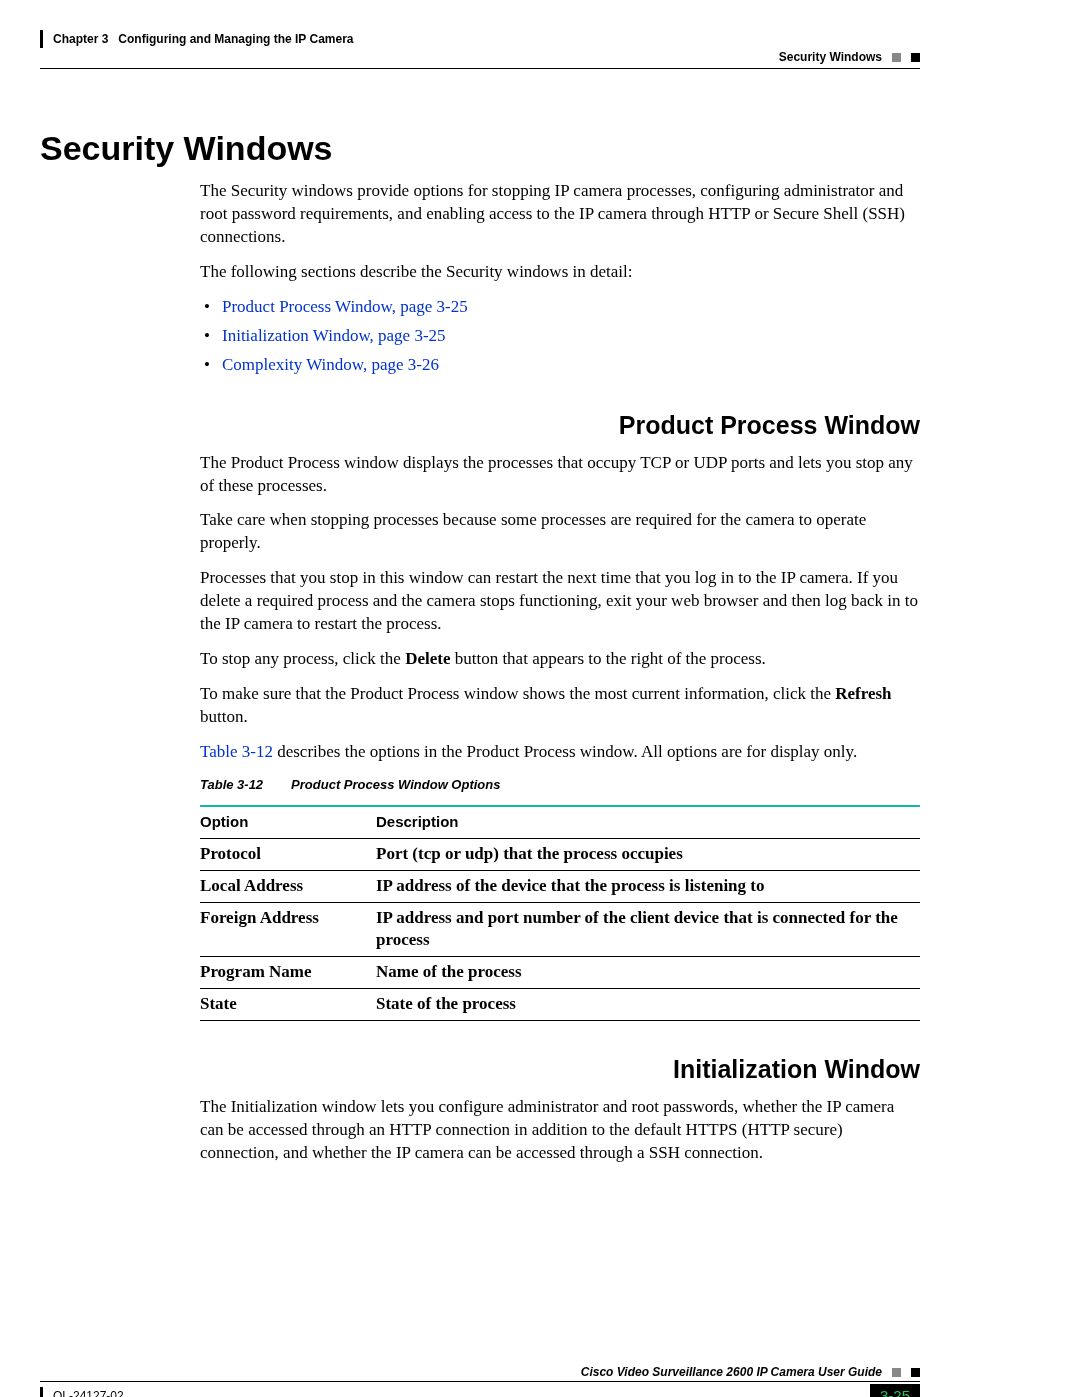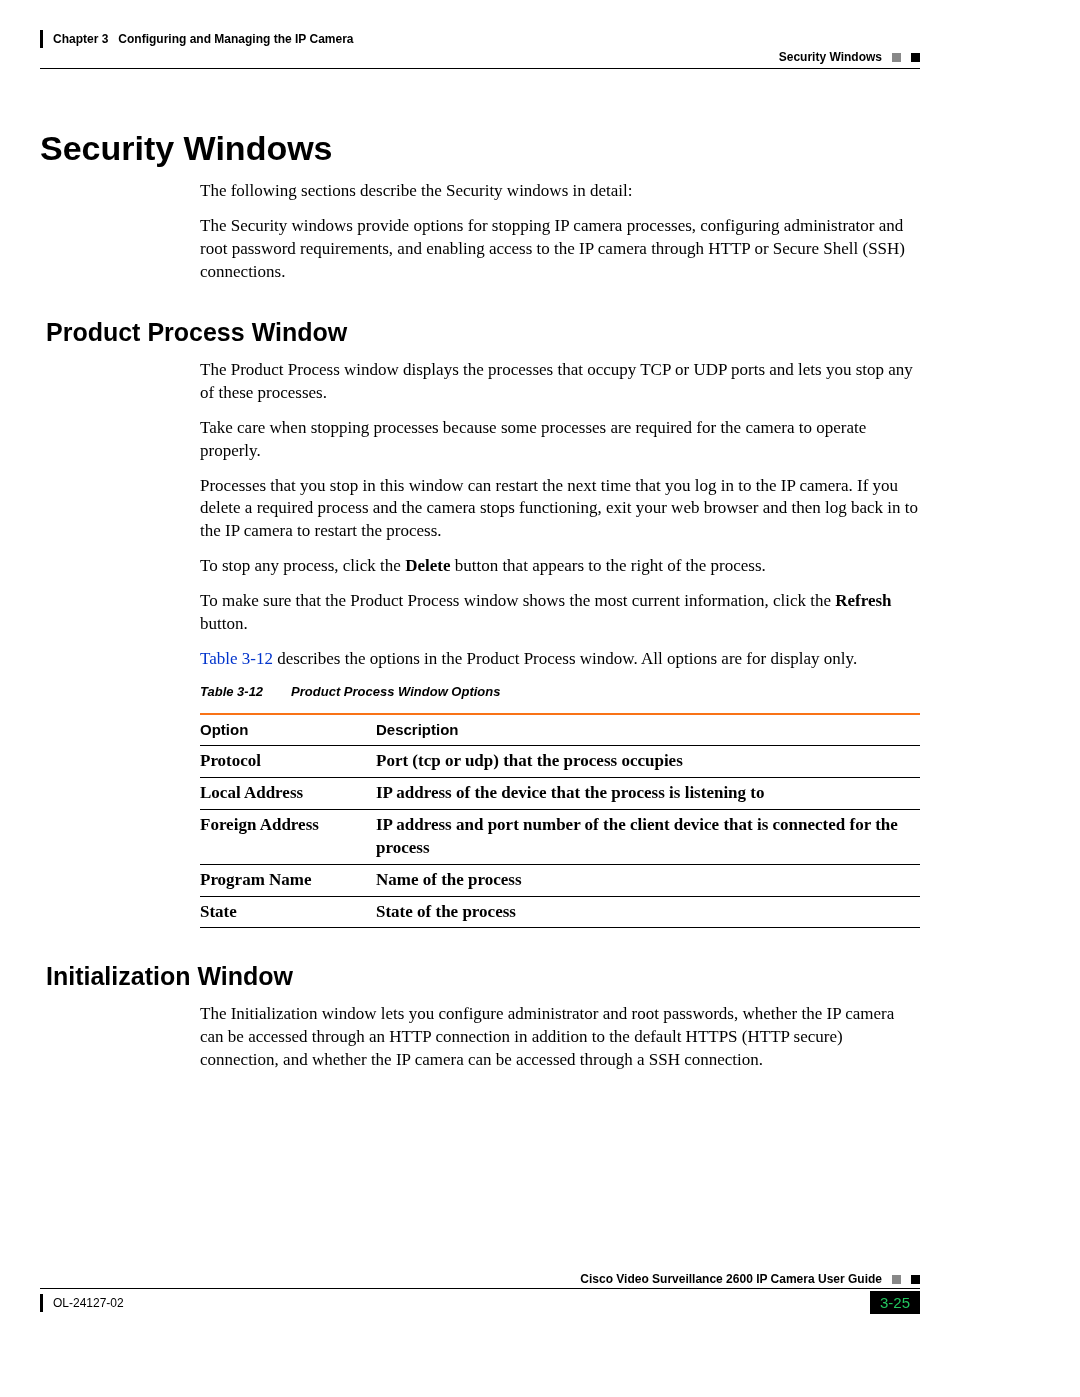--- a/index.html
+++ b/index.html
@@ -54,21 +54,22 @@
   h1.main {
     font-family: Arial, Helvetica, sans-serif;
     font-weight: bold;
     font-size: 34px;
     margin: 0 0 12px 0;
   }
   h2.sub {
     font-family: Arial, Helvetica, sans-serif;
     font-weight: bold;
     font-size: 25px;
-    margin: 34px 0 12px 6px;
+    margin: 34px 0 12px 0;
+    text-align: right;
   }
   .body-block {
     margin-left: 160px;
     font-size: 17px;
     line-height: 1.35;
   }
   .body-block p {
     margin: 0 0 12px 0;
   }
   ul.links {
@@ -103,21 +104,21 @@
   table.opts {
     border-collapse: collapse;
     width: 100%;
     font-size: 17px;
   }
   table.opts th {
     text-align: left;
     font-family: Arial, Helvetica, sans-serif;
     font-size: 15px;
     font-weight: bold;
-    border-top: 2px solid #f97316;
+    border-top: 2px solid #14b8a6;
     border-bottom: 1px solid #000;
     padding: 5px 6px 5px 0;
   }
   table.opts td {
     border-bottom: 1px solid #000;
     padding: 4px 6px 4px 0;
     vertical-align: top;
     font-weight: bold;
   }
   table.opts th:first-child,
@@ -131,20 +132,21 @@
     margin-top: 200px;
   }
   .footer-top {
     display: flex;
     align-items: center;
     justify-content: flex-end;
     gap: 10px;
     font-family: Arial, Helvetica, sans-serif;
     font-size: 12px;
     font-weight: bold;
+    font-style: italic;
   }
   .footer-line {
     border: none;
     border-top: 1px solid #000;
     margin: 2px 0;
   }
   .footer-bottom {
     display: flex;
     align-items: center;
     justify-content: space-between;
@@ -181,22 +183,27 @@
       <span>Security Windows</span>
       <span class="sq-dim"></span>
       <span class="sq"></span>
     </div>
   </div>
   <hr class="hr-top">
 
   <h1 class="main">Security Windows</h1>
 
   <div class="body-block">
+    <p>The Security windows provide options for stopping IP camera processes, configuring administrator and root password requirements, and enabling access to the IP camera through HTTP or Secure Shell (SSH) connections.</p>
     <p>The following sections describe the Security windows in detail:</p>
-    <p>The Security windows provide options for stopping IP camera processes, configuring administrator and root password requirements, and enabling access to the IP camera through HTTP or Secure Shell (SSH) connections.</p>
+    <ul class="links">
+      <li>Product Process Window, page 3-25</li>
+      <li>Initialization Window, page 3-25</li>
+      <li>Complexity Window, page 3-26</li>
+    </ul>
   </div>
 
   <h2 class="sub">Product Process Window</h2>
 
   <div class="body-block">
     <p>The Product Process window displays the processes that occupy TCP or UDP ports and lets you stop any of these processes.</p>
     <p>Take care when stopping processes because some processes are required for the camera to operate properly.</p>
     <p>Processes that you stop in this window can restart the next time that you log in to the IP camera. If you delete a required process and the camera stops functioning, exit your web browser and then log back in to the IP camera to restart the process.</p>
     <p>
       <span>To stop any process, click the </span><b>Delete</b><span> button that appears to the right of the process.</span>

